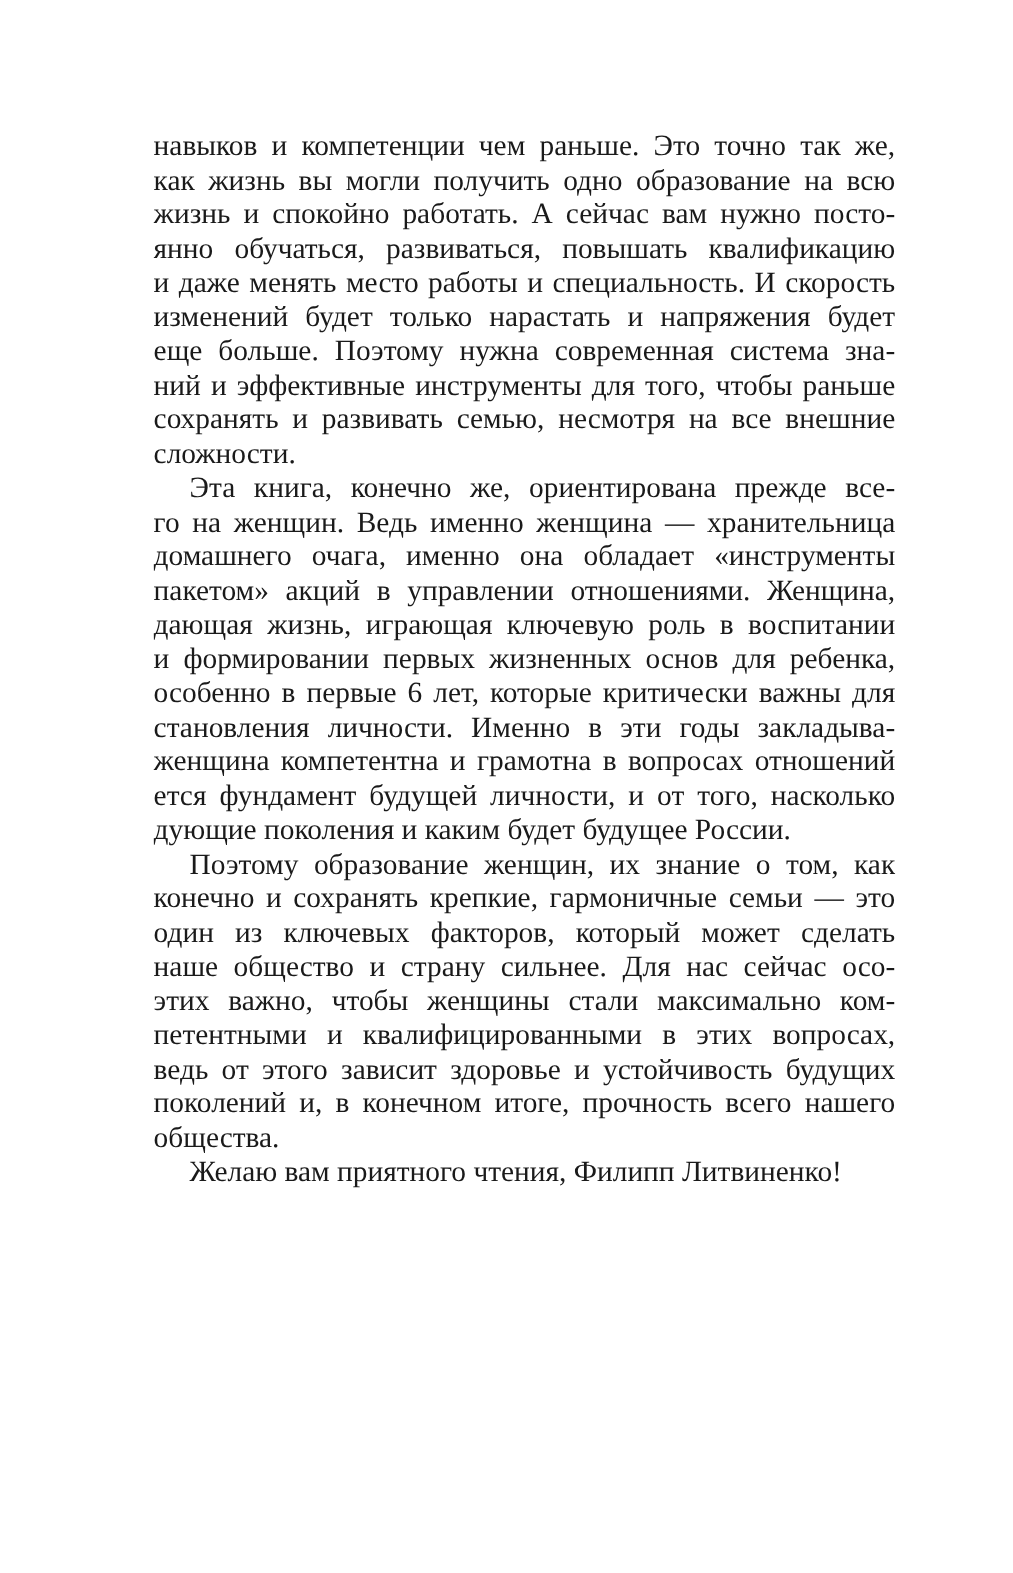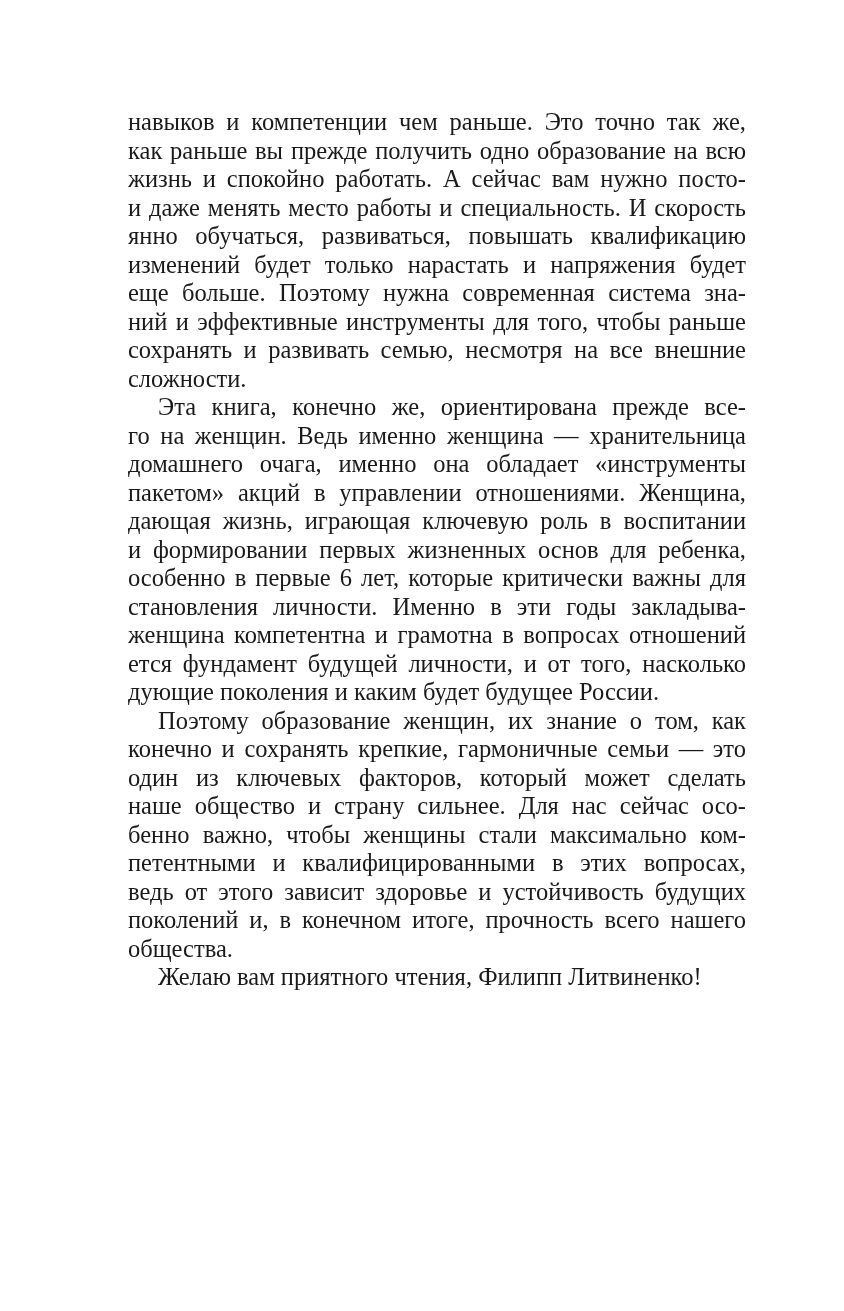--- a/index.html
+++ b/index.html
@@ -43,24 +43,24 @@
     text-indent: 30px;
   }
 </style>
 </head>
 <body>
 
 <div class="page">
   <div class="text-block">
       <div class="paragraph">
         <div class="line">навыков и компетенции чем раньше. Это точно так же,</div>
-        <div class="line">как раньше вы прежде получить одно образование на всю</div>
+        <div class="line">как жизнь вы могли получить одно образование на всю</div>
         <div class="line">жизнь и спокойно работать. А сейчас вам нужно посто-</div>
+        <div class="line">янно обучаться, развиваться, повышать квалификацию</div>
         <div class="line">и даже менять место работы и специальность. И скорость</div>
-        <div class="line">янно обучаться, развиваться, повышать квалификацию</div>
         <div class="line">изменений будет только нарастать и напряжения будет</div>
         <div class="line">еще больше. Поэтому нужна современная система зна-</div>
         <div class="line">ний и эффективные инструменты для того, чтобы раньше</div>
         <div class="line">сохранять и развивать семью, несмотря на все внешние</div>
         <div class="line last">сложности.</div>
       </div>
       <div class="paragraph">
         <div class="line indent">Эта книга, конечно же, ориентирована прежде все-</div>
         <div class="line">го на женщин. Ведь именно женщина — хранительница</div>
         <div class="line">домашнего очага, именно она обладает «инструменты</div>
@@ -71,21 +71,21 @@
         <div class="line">становления личности. Именно в эти годы закладыва-</div>
         <div class="line">женщина компетентна и грамотна в вопросах отношений</div>
         <div class="line">ется фундамент будущей личности, и от того, насколько</div>
         <div class="line last">дующие поколения и каким будет будущее России.</div>
       </div>
       <div class="paragraph">
         <div class="line indent">Поэтому образование женщин, их знание о том, как</div>
         <div class="line">конечно и сохранять крепкие, гармоничные семьи — это</div>
         <div class="line">один из ключевых факторов, который может сделать</div>
         <div class="line">наше общество и страну сильнее. Для нас сейчас осо-</div>
-        <div class="line">бенно важно, чтобы женщины стали максимально ком-</div>
+        <div class="line">этих важно, чтобы женщины стали максимально ком-</div>
         <div class="line">петентными и квалифицированными в этих вопросах,</div>
         <div class="line">ведь от этого зависит здоровье и устойчивость будущих</div>
         <div class="line">поколений и, в конечном итоге, прочность всего нашего</div>
         <div class="line last">общества.</div>
       </div>
       <div class="paragraph">
         <div class="line last indent">Желаю вам приятного чтения, Филипп Литвиненко!</div>
       </div>
     </div>
 </div>

